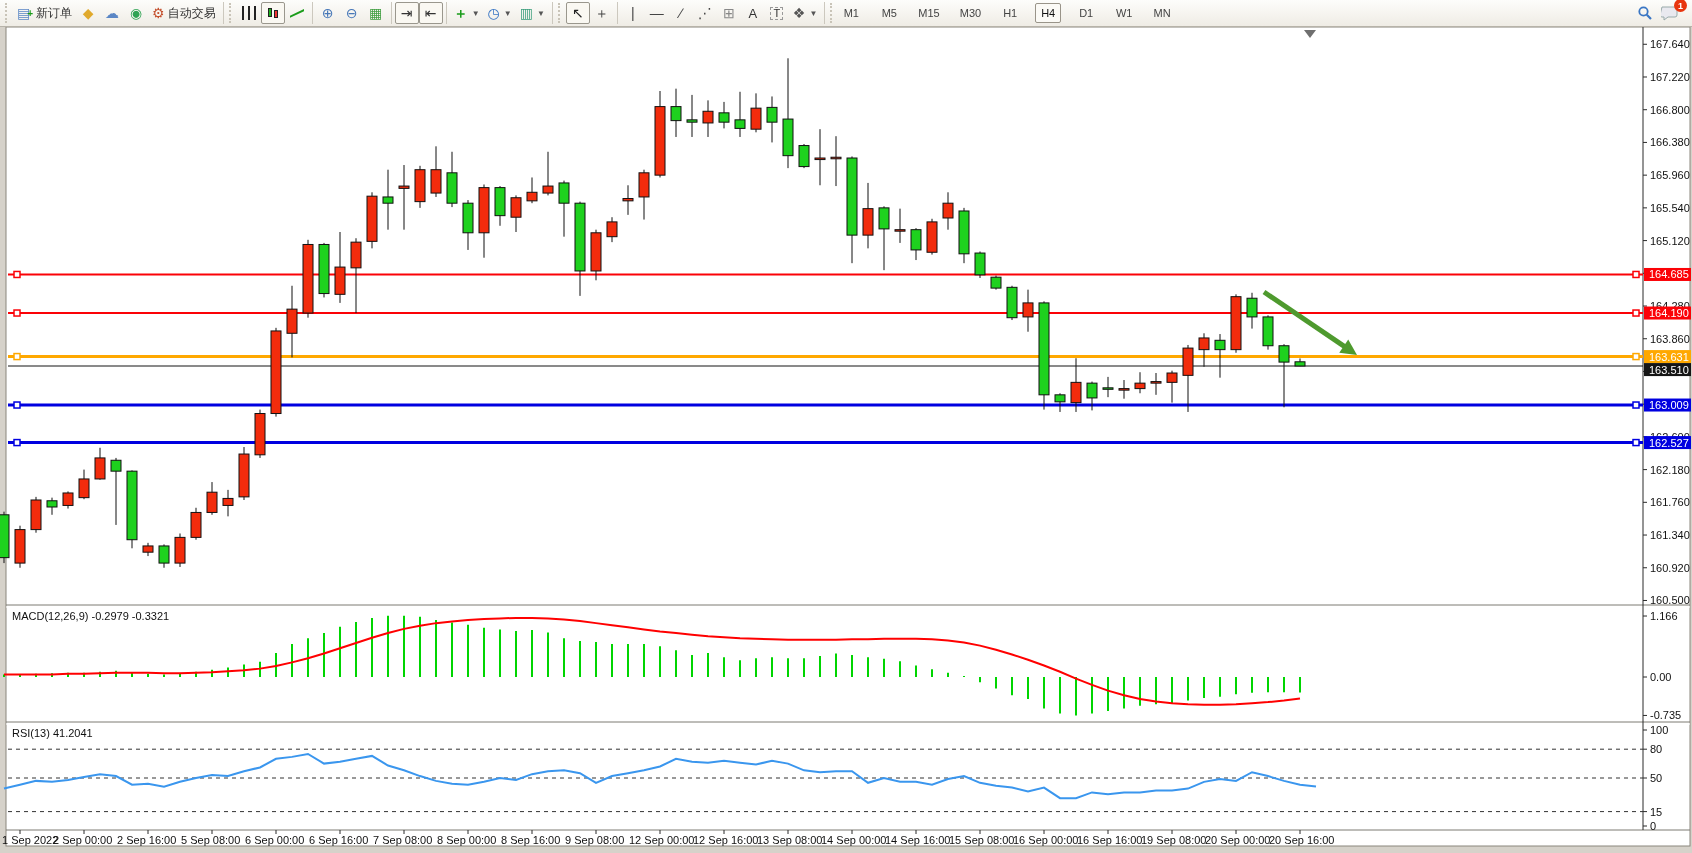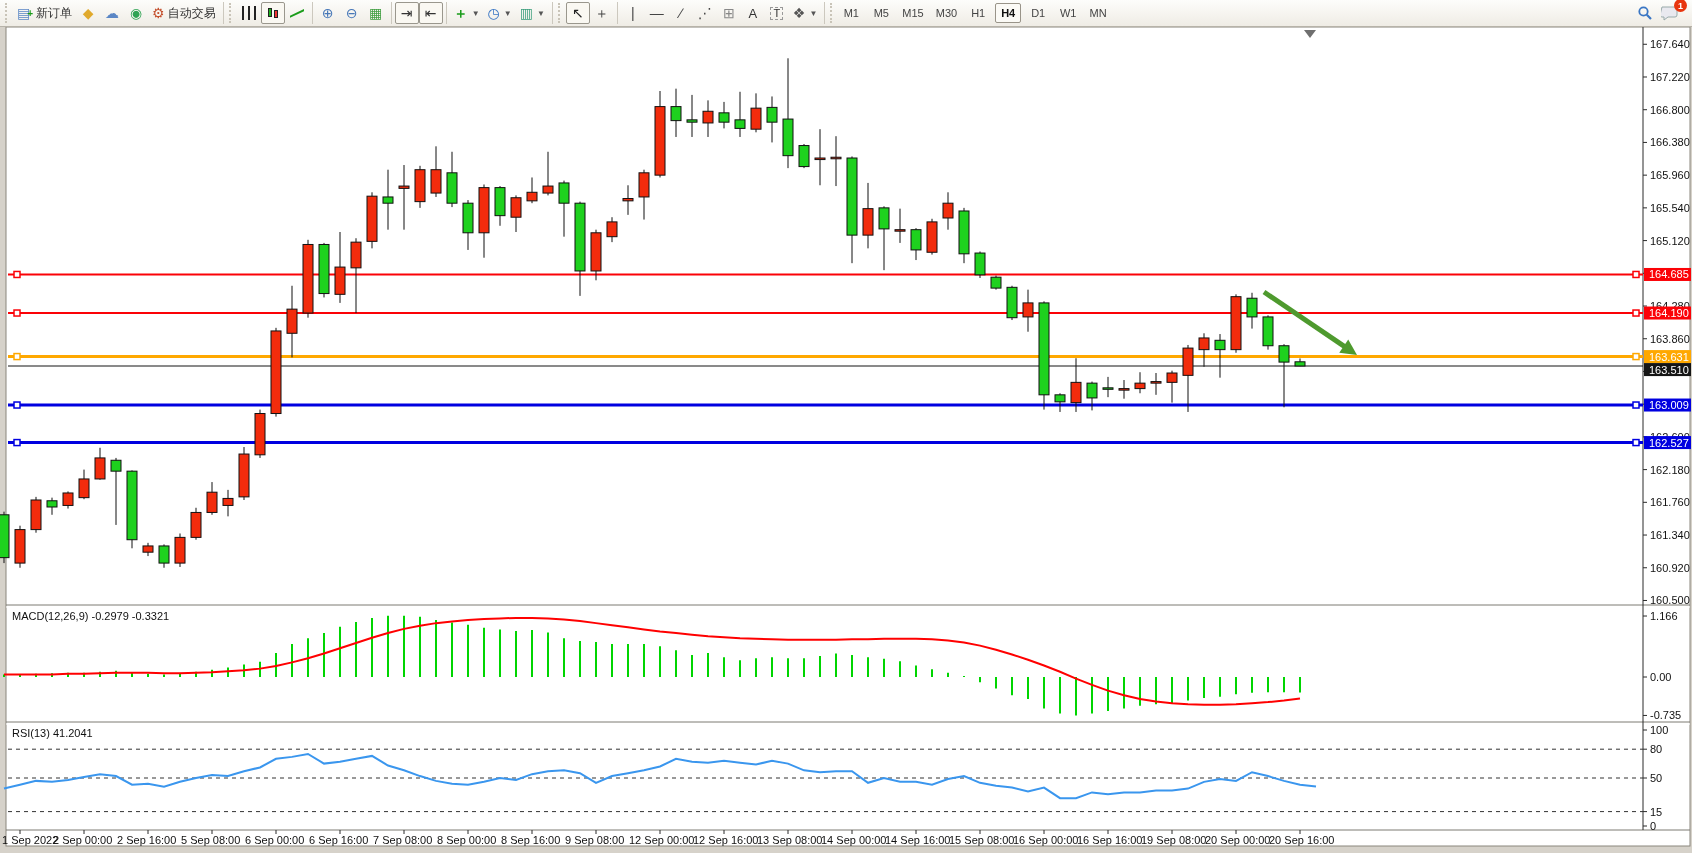--- a/index.html
+++ b/index.html
@@ -11,21 +11,21 @@
   .toolbar { position:absolute; left:0; top:0; width:1692px; height:27px;
     background:linear-gradient(#fdfdfb,#efece5); border-bottom:1px solid #b7b3a9;
     display:flex; align-items:center; padding-left:3px; z-index:30; }
   .grip { width:6px; height:20px; border-left:2px dotted #c9c4b8; margin:0 2px; }
   .vsep { width:1px; height:22px; background:#ccc8be; margin:0 3px; }
   .tbtn { height:22px; min-width:24px; padding:0 3px; display:flex; align-items:center;
     justify-content:center; gap:3px; border:1px solid transparent; border-radius:2px;
     font-size:12px; color:#333; cursor:default; white-space:nowrap; }
   .tbtn.active { background:#faf8f2; border:1px solid #9a978d; }
   .tf { font-size:11px; color:#444; min-width:26px; height:20px; }
-  .tf.active { background:#fbfaf6; border:1px solid #999489; color:#111;font-weight:bold; }
+  .tf.active { background:#fbfaf6; border:1px solid #999489; color:#111; }
   .glyph { font-size:14px; line-height:1; }
   .caret { font-size:8px; color:#555; margin-left:1px; }
   .candle-ico { position:relative; width:14px; height:14px; }
   .candle-ico i { position:absolute; width:4px; background:#1db21d; border:1px solid #222; }
   .candle-ico i.a { left:2px; top:2px; height:9px; }
   .candle-ico i.b { left:8px; top:4px; height:8px; background:#e33; }
   .bars-ico { width:14px; height:14px;
     background:repeating-linear-gradient(90deg,#222 0 2px,transparent 2px 6px); }
   .line-ico { width:14px; height:14px; position:relative; overflow:hidden; }
   .line-ico::before { content:""; position:absolute; left:-2px; top:6px; width:20px; height:2px;
@@ -145,21 +145,21 @@
       </div>
     <div class="tbtn">
         <span class="glyph" style="color:#333;border:1px dashed #999;font-size:11px;padding:0 2px">T</span>
       </div>
     <div class="tbtn">
         <span class="glyph" style="color:#555">❖</span>
         <span class="caret">▼</span>
       </div>
     <div class="vsep"></div>
       <div class="grip"></div>
-    <div id="tf-group" style="display:flex;align-items:center;gap:4px">
+    <div id="tf-group" style="display:flex;align-items:center;gap:12px">
         <div class="tbtn tf">M1</div>
         <div class="tbtn tf">M5</div>
         <div class="tbtn tf">M15</div>
         <div class="tbtn tf">M30</div>
         <div class="tbtn tf">H1</div>
         <div class="tbtn tf active">H4</div>
         <div class="tbtn tf">D1</div>
         <div class="tbtn tf">W1</div>
         <div class="tbtn tf">MN</div>
       </div>

